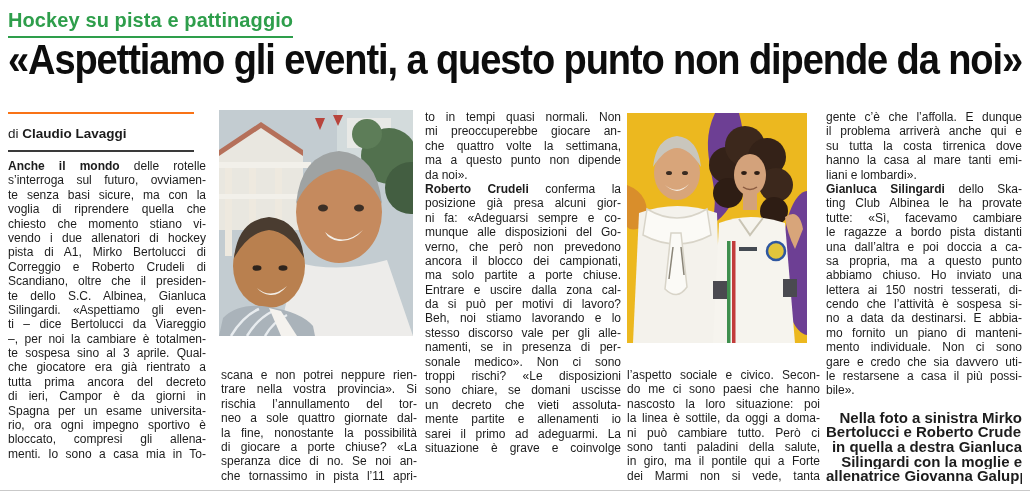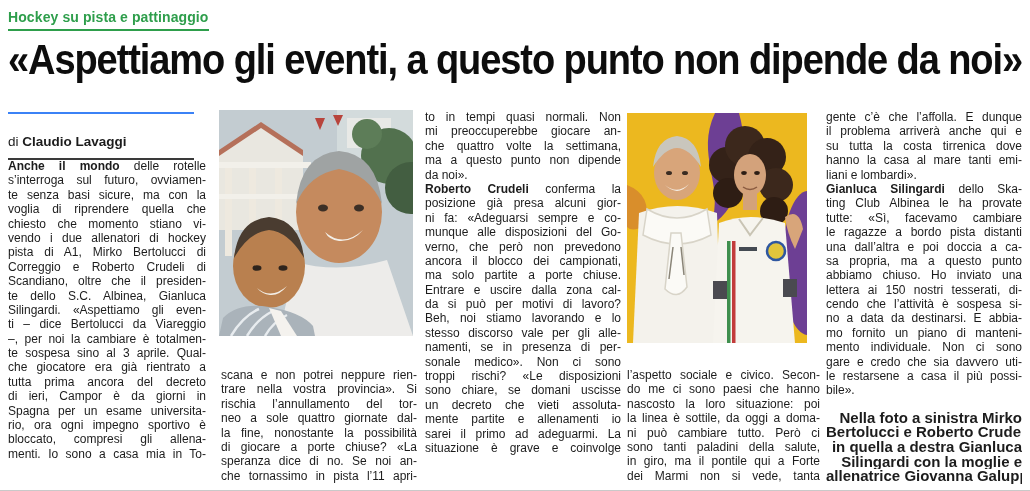--- a/index.html
+++ b/index.html
@@ -3,33 +3,33 @@
 <meta charset="utf-8">
 <style>
   html,body{margin:0;padding:0;background:#fff;}
   #page{
     position:relative;width:1030px;height:491px;background:#ffffff;
     font-family:"Liberation Sans","DejaVu Sans",sans-serif;color:#1c1c1c;
     overflow:hidden;border-bottom:1px solid #c9c9c9;box-sizing:border-box;
   }
   .kicker{
     position:absolute;left:8px;top:9px;display:inline-block;
-    color:#2e9e4b;font-weight:bold;font-size:14px;letter-spacing:.1px;
+    color:#2e9e4b;font-weight:bold;font-size:20px;letter-spacing:.1px;
     padding-bottom:4px;border-bottom:2px solid #2e9e4b;
   }
   .headline{
     position:absolute;left:8px;top:40px;width:1016px;height:42px;
     font-weight:bold;font-size:42px;line-height:40px;letter-spacing:-1.2px;
     color:#0d0d0d;white-space:nowrap;text-align:right;
   }
   .headline .fit{display:inline-block;transform-origin:0 50%;}
   .byline{
     position:absolute;left:8px;top:112px;width:186px;
-    border-top:2px solid #3b82f6;border-bottom:2px solid #3a3a3a;
-    padding:20px 0 9px 0;font-size:13.5px;
+    border-top:2px solid #f97316;border-bottom:2px solid #3a3a3a;
+    padding:12px 0 9px 0;font-size:13.5px;
   }
   .col{position:absolute;font-size:12px;line-height:14.4px;}
   .tline{
     text-align:justify;text-align-last:justify;
     height:14.4px;overflow:hidden;white-space:nowrap;
   }
   .tline.endline{text-align-last:left;}
   .tline b{font-weight:bold;}
   #col1{left:8px;top:159px;width:198px;}
   #col2{left:221px;top:368px;width:196px;}

